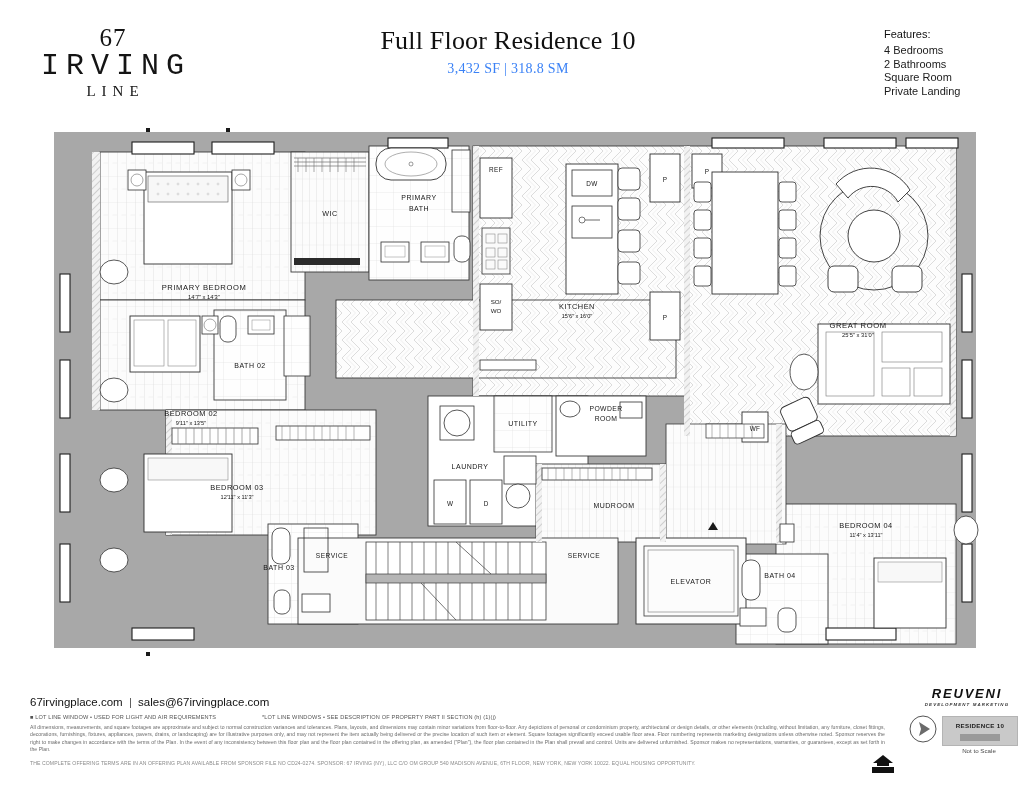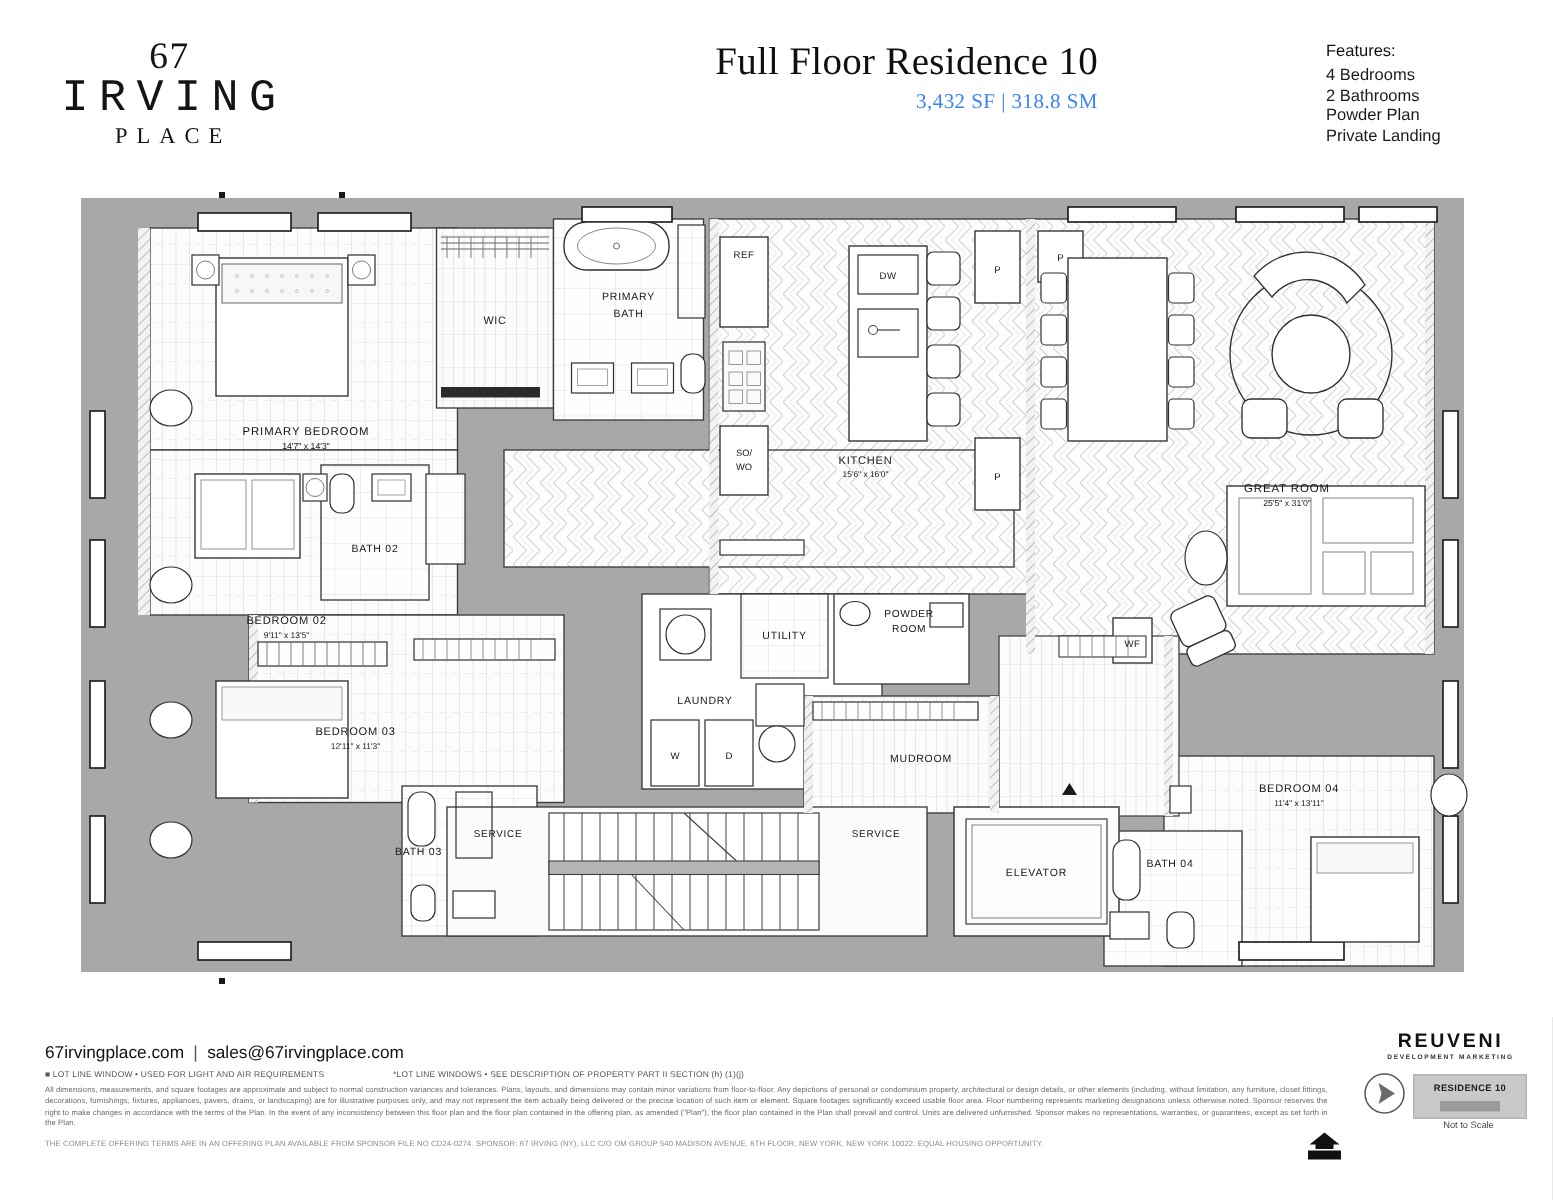--- a/index.html
+++ b/index.html
@@ -7,21 +7,21 @@
        font-family:"Liberation Sans",sans-serif;color:#1a1a1a;}
 
   
   .header{position:absolute;left:0;top:0;width:891px;height:118px;}
   .logo{position:absolute;left:18px;top:26px;width:190px;text-align:center;
         font-family:"Liberation Serif",serif;color:#141414;}
   .logo .l1{font-size:25px;letter-spacing:1px;line-height:24px;}
   .logo .l2{font-size:30px;letter-spacing:7px;line-height:32px;margin-left:6px;font-family:Liberation Mono, monospace;}
   .logo .l3{font-size:15px;letter-spacing:6px;line-height:18px;margin-left:5px;}
 
-  .titleblock{position:absolute;left:332px;top:26px;width:400px;text-align:right;}
+  .titleblock{position:absolute;left:308px;top:26px;width:400px;text-align:center;}
   .titleblock .t1{font-family:"Liberation Serif",serif;font-size:26px;
                   letter-spacing:.2px;color:#101010;line-height:30px;}
   .titleblock .t2{font-family:"Liberation Serif",serif;font-size:14px;
                   color:#3b82f6;margin-top:5px;letter-spacing:.3px;}
 
   .features{position:absolute;left:884px;top:28px;width:150px;}
   .features .fh{font-size:11px;font-weight:normal;color:#111;margin-bottom:4px;}
   .features .fi{font-size:11px;color:#1b1b1b;line-height:13.5px;}
 
   
@@ -36,21 +36,21 @@
            letter-spacing:.15px;}
   .lotnote2{position:absolute;left:262px;top:44px;font-size:5.6px;color:#555;
             letter-spacing:.15px;}
   .disc{position:absolute;left:30px;top:54px;width:855px;font-size:5.1px;
         line-height:7.4px;color:#6a6a6a;text-align:justify;letter-spacing:.05px;}
   .offering{position:absolute;left:30px;top:90px;width:855px;font-size:5.1px;
             line-height:7.4px;color:#8a8a8a;letter-spacing:.1px;}
 
   .fairhousing{position:absolute;left:872px;top:84px;width:22px;height:20px;}
 
-  .reuveni{position:absolute;left:912px;top:16px;width:110px;text-align:center;}
+  .reuveni{position:absolute;left:912px;top:16px;width:110px;text-align:center;font-style:italic;}
   .reuveni .r1{font-size:13px;font-weight:bold;letter-spacing:1.8px;color:#111;}
   .reuveni .r2{font-size:4.4px;font-weight:bold;letter-spacing:1.1px;color:#333;
                margin-top:1px;}
   .keybox{position:absolute;left:942px;top:46px;width:74px;height:28px;
           background:#c9c9c9;border:1px solid #b4b4b4;}
   .keybox .klabel{position:absolute;left:0;top:5px;width:74px;text-align:center;
                   font-size:6.2px;font-weight:bold;color:#1c1c1c;letter-spacing:.3px;}
   .keybox .kbar{position:absolute;left:17px;top:17px;width:40px;height:7px;
                 background:#9a9a9a;}
   .notscale{position:absolute;left:942px;top:77px;width:74px;text-align:center;
@@ -58,33 +58,33 @@
   .compass{position:absolute;left:908px;top:44px;width:30px;height:30px;}
 </style>
 </head>
 <body>
 
 <div class="header">
 
   <div class="logo">
     <div class="l1">67</div>
     <div class="l2">IRVING</div>
-    <div class="l3">PLACE</div>
+    <div class="l3">LINE</div>
   </div>
 
   <div class="titleblock">
     <div class="t1">Full Floor Residence 10</div>
     <div class="t2">3,432 SF | 318.8 SM</div>
   </div>
 
   <div class="features">
     <div class="fh">Features:</div>
     <div class="fi">4 Bedrooms</div>
     <div class="fi">2 Bathrooms</div>
-    <div class="fi">Powder Plan</div>
+    <div class="fi">Square Room</div>
     <div class="fi">Private Landing</div>
   </div>
 </div>
 
 <div class="plan">
 <svg class="planSvg" width="960" height="540" viewBox="0 0 960 540">
   <defs>
 
     <pattern id="herr" width="18" height="18" patternUnits="userSpaceOnUse">
       <rect width="18" height="18" fill="#fdfdfd"></rect>

